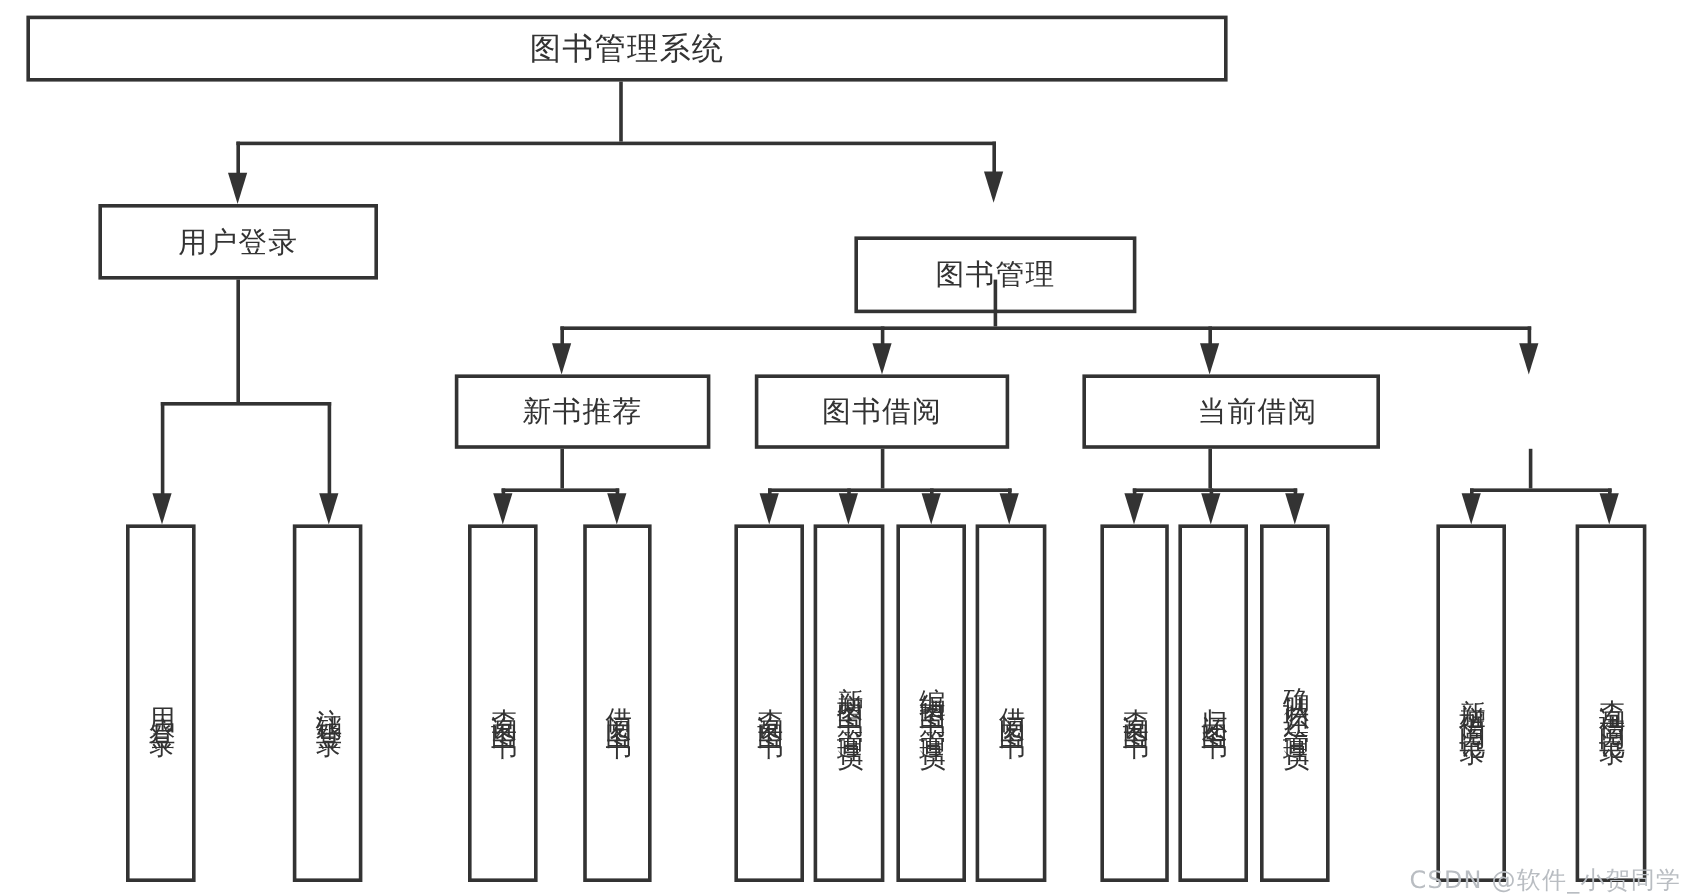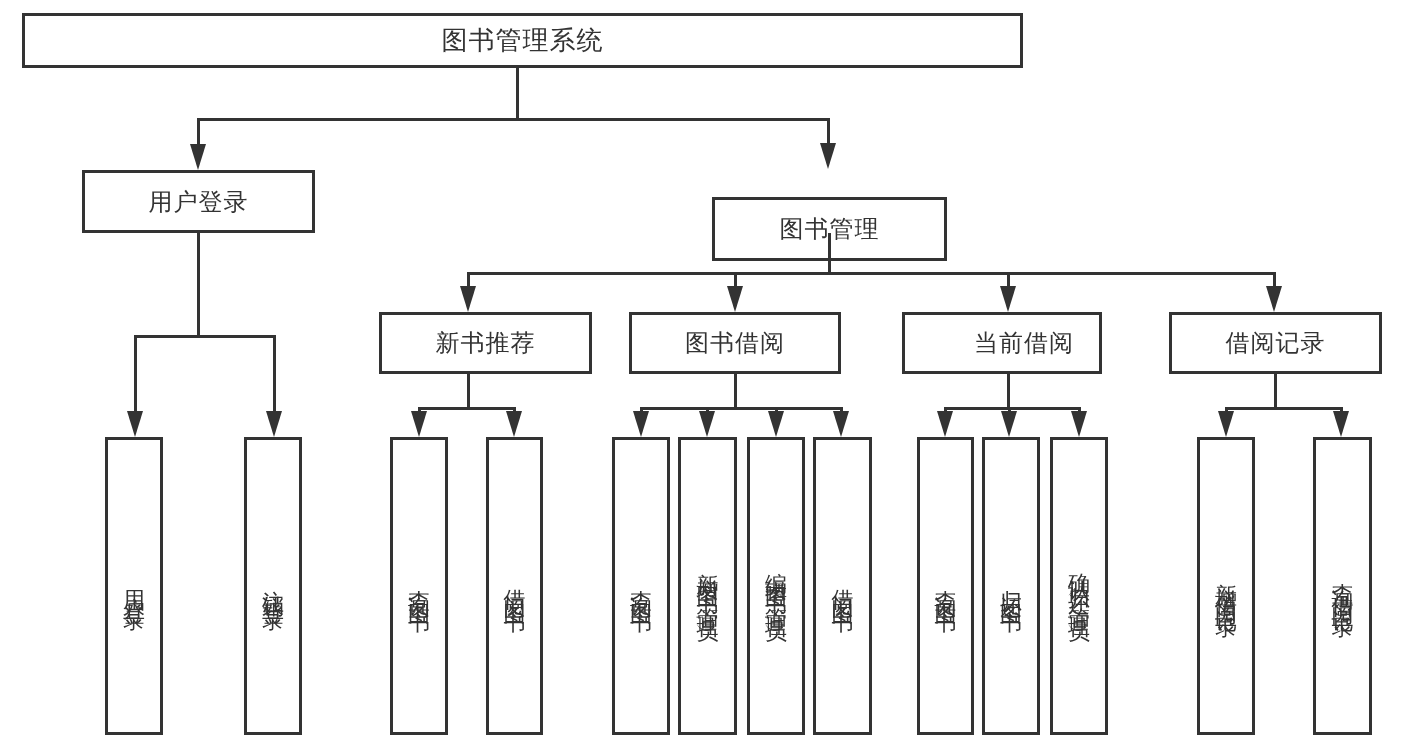--- a/index.html
+++ b/index.html
@@ -105,25 +105,22 @@
   <div class="ah" style="left:1000px; top:286px;"></div>
   <div class="cl" style="left:1273px; top:272px; width:3px; height:18px;"></div>
   <div class="ah" style="left:1266px; top:286px;"></div>
 
   <div class="hbox" style="left:362px; top:312px; width:213px; height:62px;margin-left:17px;">
     <span>新书推荐</span>
   </div>
   <div class="hbox" style="left:629px; top:312px; width:212px; height:62px;text-align:right;">
     <span>图书借阅</span>
   </div>
-  <div class="hbox" style="left:902px; top:312px; width:200px; height:62px;padding-left:44px;">
+  <div class="hbox" style="left:902px; top:312px; width:248px; height:62px;padding-left:44px;">
     <span>当前借阅</span>
-  </div>
-  <div class="hbox" style="left:1169px; top:312px; width:213px; height:62px;">
-    <span>借阅记录</span>
   </div>
 
   <div class="cl" style="left:467px; top:374px; width:3px; height:33px;"></div>
   <div class="cl" style="left:418px; top:407px; width:98px; height:3px;"></div>
   <div class="cl" style="left:418px; top:407px; width:3px; height:8px;"></div>
   <div class="ah" style="left:411px; top:411px;"></div>
   <div class="cl" style="left:513px; top:407px; width:3px; height:8px;"></div>
   <div class="ah" style="left:506px; top:411px;"></div>
 
   <div class="cl" style="left:734px; top:374px; width:3px; height:33px;"></div>
@@ -190,14 +187,15 @@
     <span>确认归还（管理员）</span>
   </div>
 
   <div class="vbox" style="left:1197px; top:437px; width:58px; height:298px;">
     <span>新增借阅记录</span>
   </div>
   <div class="vbox" style="left:1313px; top:437px; width:59px; height:298px;">
     <span>查询借阅记录</span>
   </div>
 
+  <div class="watermark">CSDN @软件_小贺同学</div>
 
 </div>
 
 </body></html>

